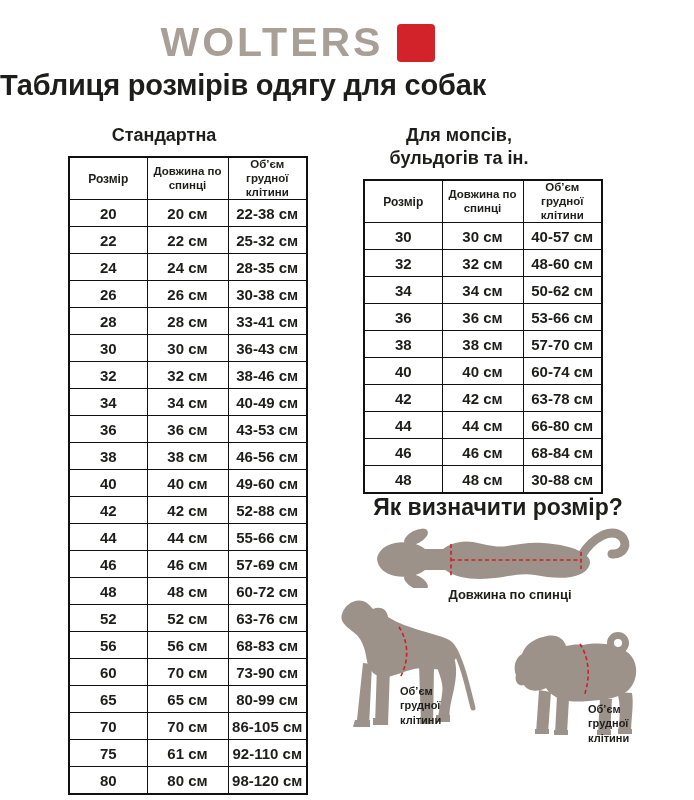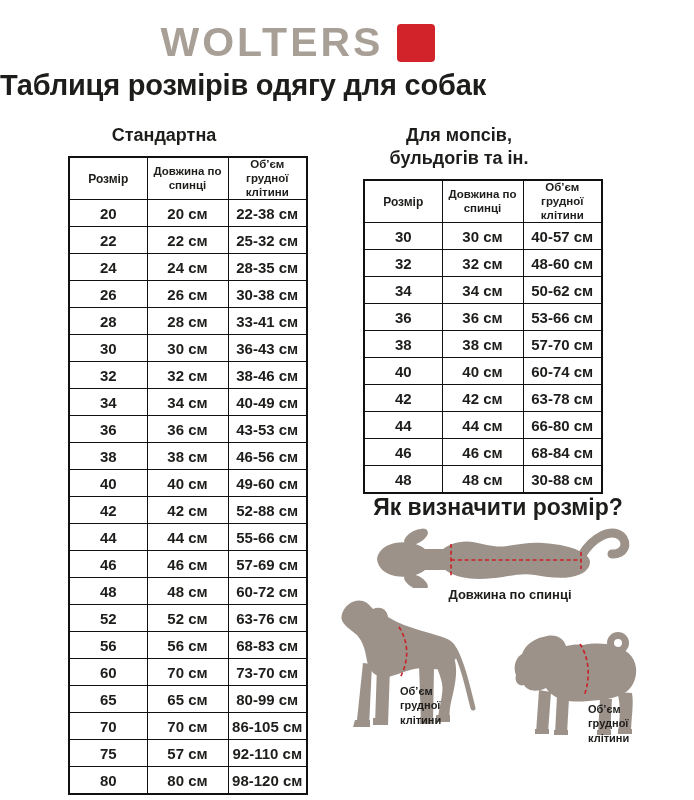--- a/index.html
+++ b/index.html
@@ -179,35 +179,35 @@
           <td>63-76 см</td>
         </tr>
         <tr>
           <td>56</td>
           <td>56 см</td>
           <td>68-83 см</td>
         </tr>
         <tr>
           <td>60</td>
           <td>70 см</td>
-          <td>73-70 см</td>
+          <td>73-90 см</td>
         </tr>
         <tr>
           <td>65</td>
           <td>65 см</td>
           <td>80-99 см</td>
         </tr>
         <tr>
           <td>70</td>
           <td>70 см</td>
           <td>86-105 см</td>
         </tr>
         <tr>
           <td>75</td>
-          <td>57 см</td>
+          <td>61 см</td>
           <td>92-110 см</td>
         </tr>
         <tr>
           <td>80</td>
           <td>80 см</td>
           <td>98-120 см</td>
         </tr>
       </tbody>
   </table>
 </section>

